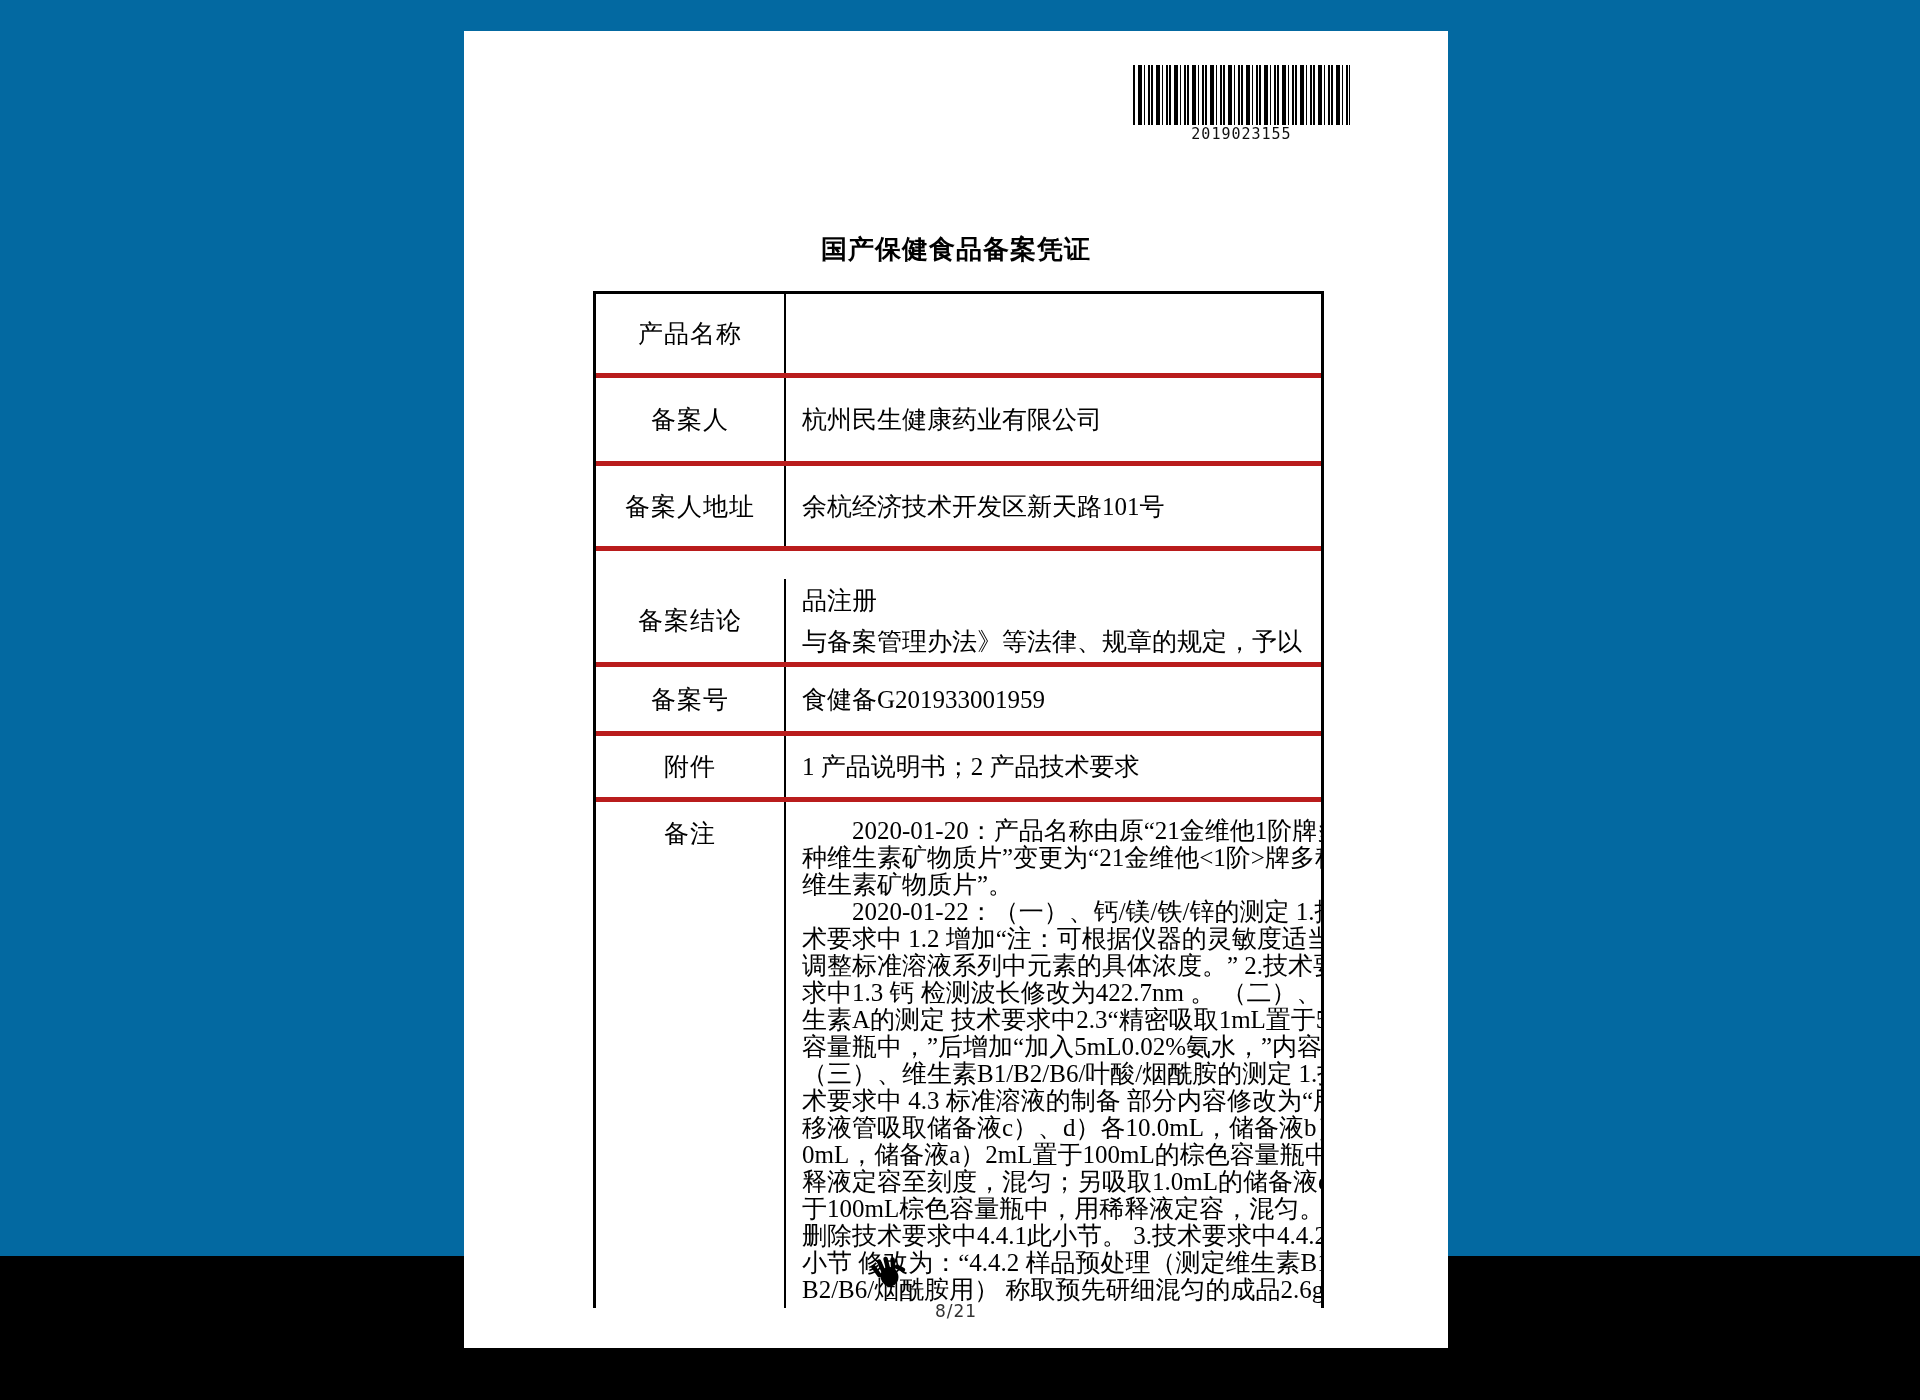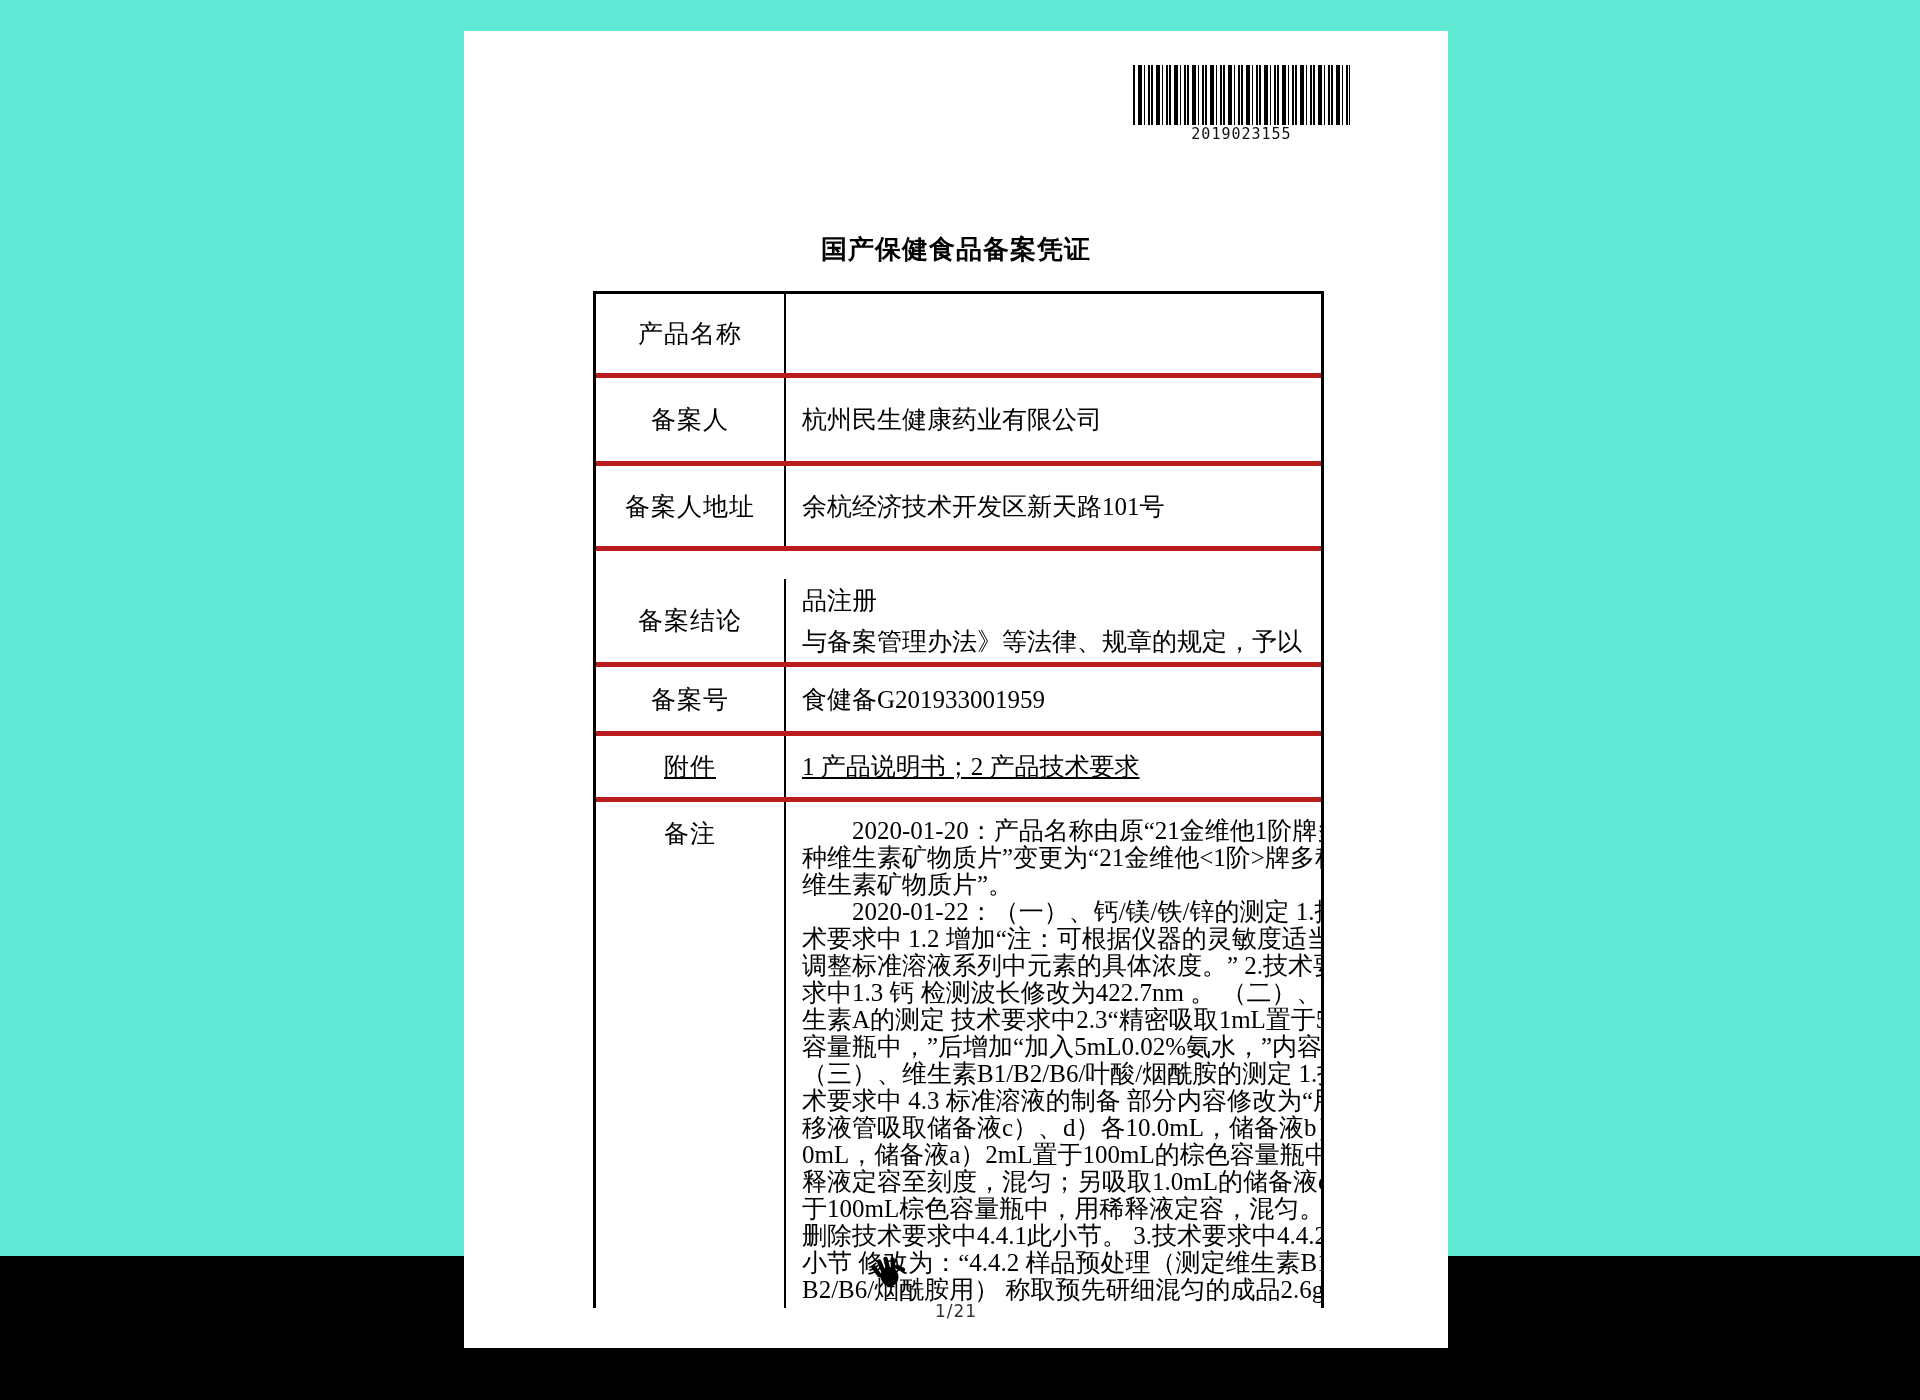--- a/index.html
+++ b/index.html
@@ -1,17 +1,17 @@
 <!DOCTYPE html>
 <html><head>
 <meta charset="utf-8">
 <style>
   html,body{margin:0;padding:0;background:#000;width:1920px;height:1400px;overflow:hidden;
             font-family:"Liberation Serif","DejaVu Serif",serif;color:#000;}
-  .viewer{position:relative;width:1920px;height:1256px;background:#5eead4;}
+  .viewer{position:relative;width:1920px;height:1256px;background:#0369a1;}
 
   .page{position:absolute;left:464px;top:31px;width:984px;height:1317px;background:#fff;}
 
   .barcode-wrap{position:absolute;left:669px;top:34px;width:217px;text-align:center;}
   .bars{width:217px;height:60px;
         background:repeating-linear-gradient(90deg,
           #000 0,#000 2px,#fff 2px,#fff 5px,
           #000 5px,#000 9px,#fff 9px,#fff 11px,
           #000 11px,#000 12px,#fff 12px,#fff 15px,
           #000 15px,#000 17px,#fff 17px,#fff 18px);}
@@ -26,21 +26,21 @@
                 border:3px solid #000;border-bottom:none;}
   .trow{display:flex;border-bottom:5px solid #b91c1c;box-sizing:border-box;}
   .trow:last-child{border-bottom:none;}
   .tlabel{flex:0 0 190px;width:190px;border-right:2px solid #000;box-sizing:border-box;
           display:flex;align-items:center;justify-content:center;
           font-size:25px;letter-spacing:1px;}
   .tvalue{flex:1;display:flex;align-items:center;box-sizing:border-box;
           padding-left:16px;padding-right:8px;font-size:25px;white-space:pre-line;
           overflow:hidden;}
   .r1{height:84px;} .r2{height:88px;} .r3{height:85px;}
-  .r4{height:88px;margin-top:28px;} .r5{height:69px;} .r6{height:66px;text-decoration:underline;} .r7{height:506px;}
+  .r4{height:88px;margin-top:28px;} .r5{height:69px;} .r6{height:66px;} .r7{height:506px;}
   .r4 .tvalue{line-height:41px;}
   .r7 .tlabel{align-items:flex-start;padding-top:15px;}
   .r7 .tvalue{align-items:flex-start;padding-top:15px;line-height:27px;white-space:pre;}
 
   .page-indicator{position:absolute;left:0;top:1270px;width:100%;text-align:center;
                   font-family:"DejaVu Sans","Liberation Sans",sans-serif;
                   font-size:17px;color:#333;letter-spacing:1px;}
 
   .hand-cursor{position:absolute;left:868px;top:1251px;width:42px;height:42px;}
 </style>
@@ -107,21 +107,21 @@
 0mL，储备液a）2mL置于100mL的棕色容量瓶中，用稀
 释液定容至刻度，混匀；另吸取1.0mL的储备液e）置
 于100mL棕色容量瓶中，用稀释液定容，混匀。” 2.
 删除技术要求中4.4.1此小节。 3.技术要求中4.4.2
 小节 修改为：“4.4.2 样品预处理（测定维生素B1/
 B2/B6/烟酰胺用） 称取预先研细混匀的成品2.6g左</div>
       </div>
 
     </div>
 
-    <div class="page-indicator">1/21</div>
+    <div class="page-indicator">8/21</div>
 
   </div>
 
   <div class="hand-cursor">
     <svg width="42" height="42" viewBox="0 0 32 32" xmlns="http://www.w3.org/2000/svg">
       <g transform="rotate(-14 16 16)" fill="#000">
         <ellipse cx="15.5" cy="19.5" rx="6.8" ry="7.5"></ellipse>
         <rect x="5.2" y="7.5" width="3.4" height="11" rx="1.7" transform="rotate(-22 6.9 13)"></rect>
         <rect x="9.6" y="4.6" width="3.4" height="12" rx="1.7" transform="rotate(-10 11.3 10.6)"></rect>
         <rect x="14.2" y="4" width="3.4" height="12" rx="1.7"></rect>

